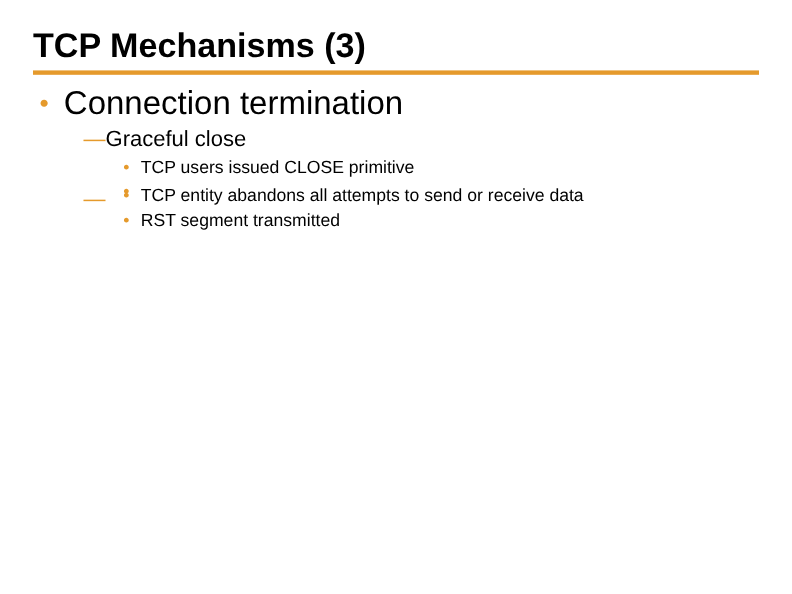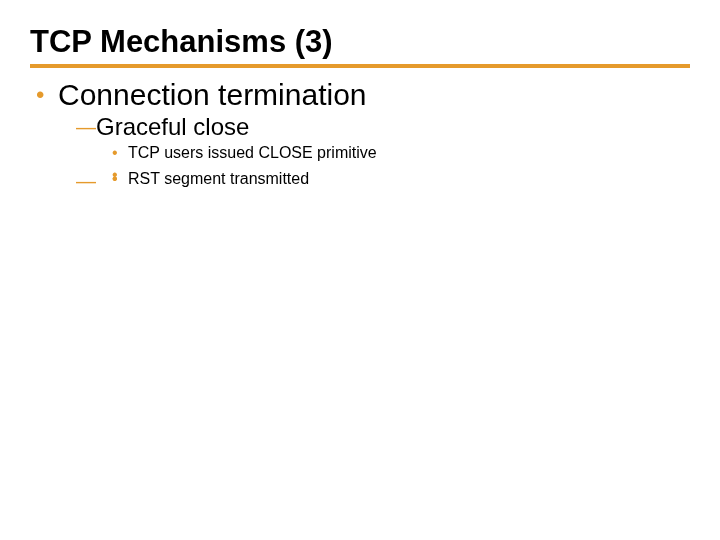--- a/index.html
+++ b/index.html
@@ -15,21 +15,21 @@
     margin-bottom: 14px;
   }
   .lvl1 { list-style: none; padding-left: 4px; }
   .lvl1 > li { position: relative; padding-left: 24px; margin-bottom: 4px; }
   .lvl1 > li > .bullet { position: absolute; left: 2px; top: 0; color: #e59a2c; font-size: 24px; line-height: 26px; }
   .lvl1 > li > .txt { font-size: 30px; line-height: 26px; }
 
   .lvl2 { list-style: none; padding-left: 18px; margin-top: 6px; }
   .lvl2 > li { position: relative; padding-left: 20px; margin-bottom: 4px; }
   .lvl2 > li > .dash { position: absolute; left: 0; top: 0; color: #e59a2c; font-size: 20px; line-height: 24px; }
-  .lvl2 > li > .txt { font-size: 24px; line-height: 24px; }
+  .lvl2 > li > .txt { font-size: 20px; line-height: 24px; }
 
   .lvl3 { list-style: none; padding-left: 16px; margin-top: 4px; margin-bottom: 6px; }
   .lvl3 > li { position: relative; padding-left: 16px; margin-bottom: 2px; }
   .lvl3 > li > .bullet { position: absolute; left: 0; top: 0; color: #e59a2c; font-size: 16px; line-height: 20px; }
   .lvl3 > li > .txt { font-size: 16px; line-height: 20px; }
 </style>
 </head>
 <body>
 
 <div class="slide">
@@ -52,20 +52,21 @@
             <li>
               <span class="bullet">•</span>
             </li>
           </ul>
         </li>
         <li>
           <span class="dash">—</span>
           <ul class="lvl3">
             <li>
               <span class="bullet">•</span>
+              <span class="txt">TCP entity abandons all attempts to send or receive data</span>
             </li>
             <li>
               <span class="bullet">•</span>
               <span class="txt">RST segment transmitted</span>
             </li>
           </ul>
         </li>
       </ul>
     </li>
   </ul>

